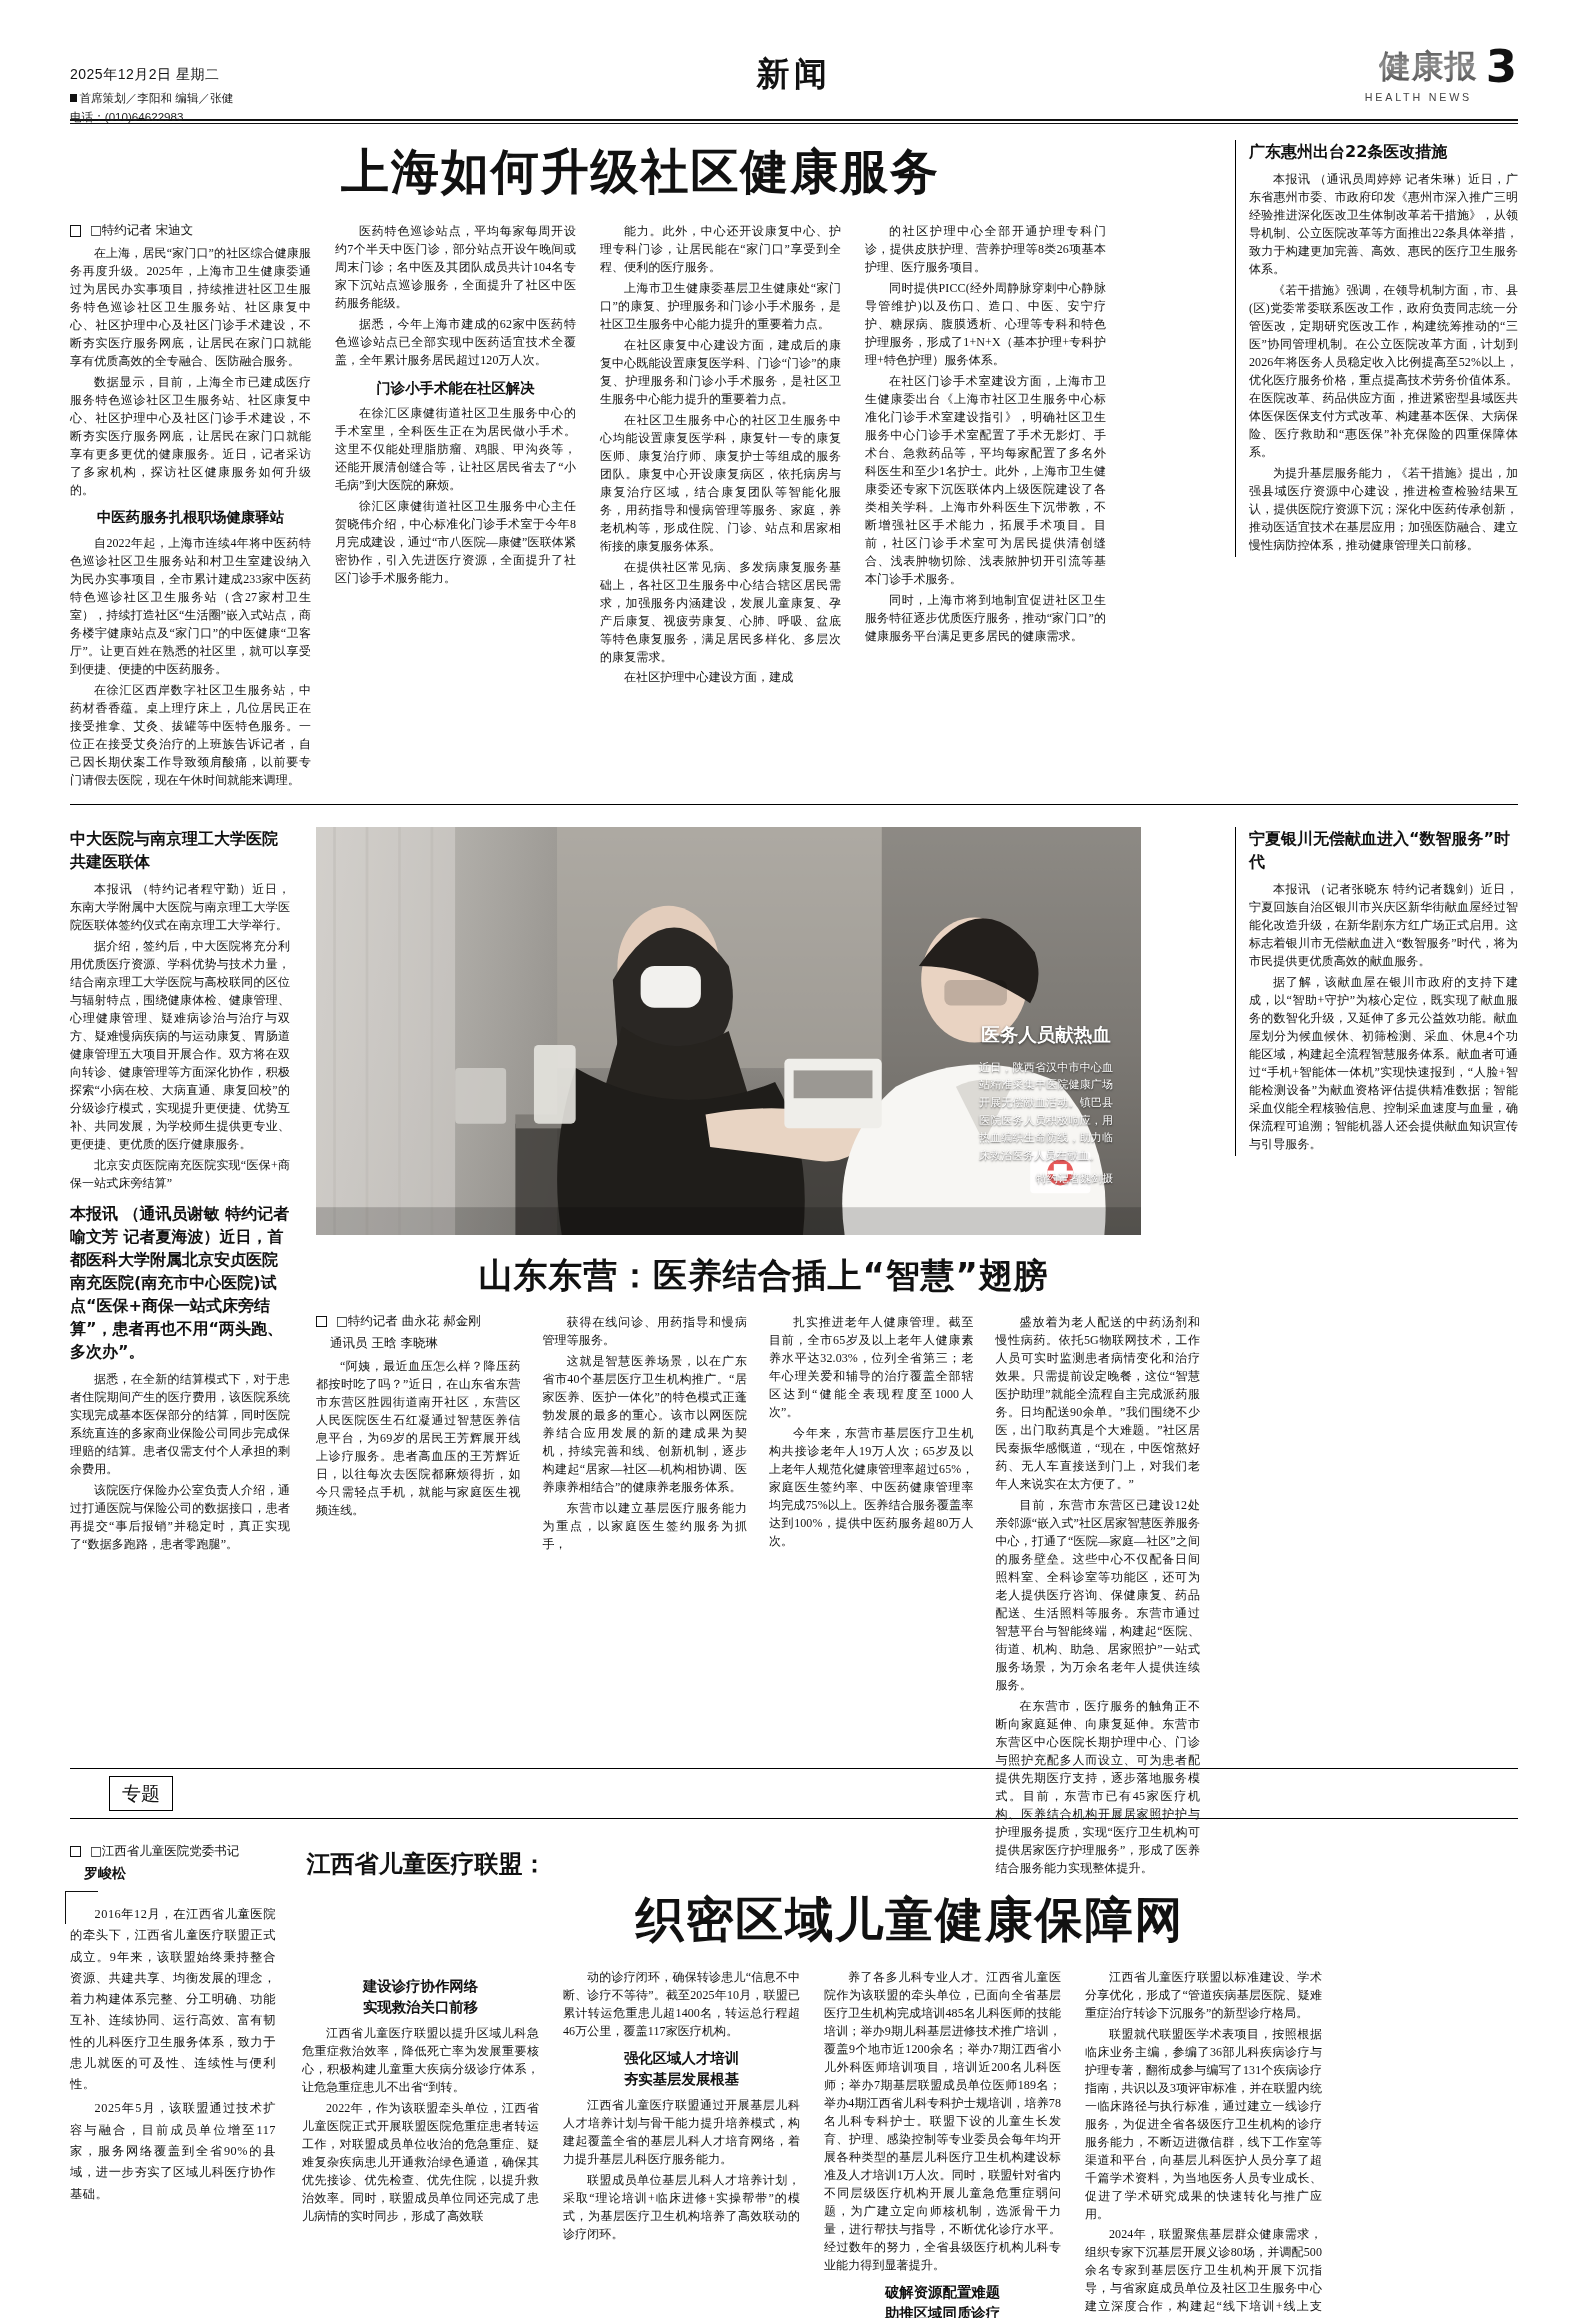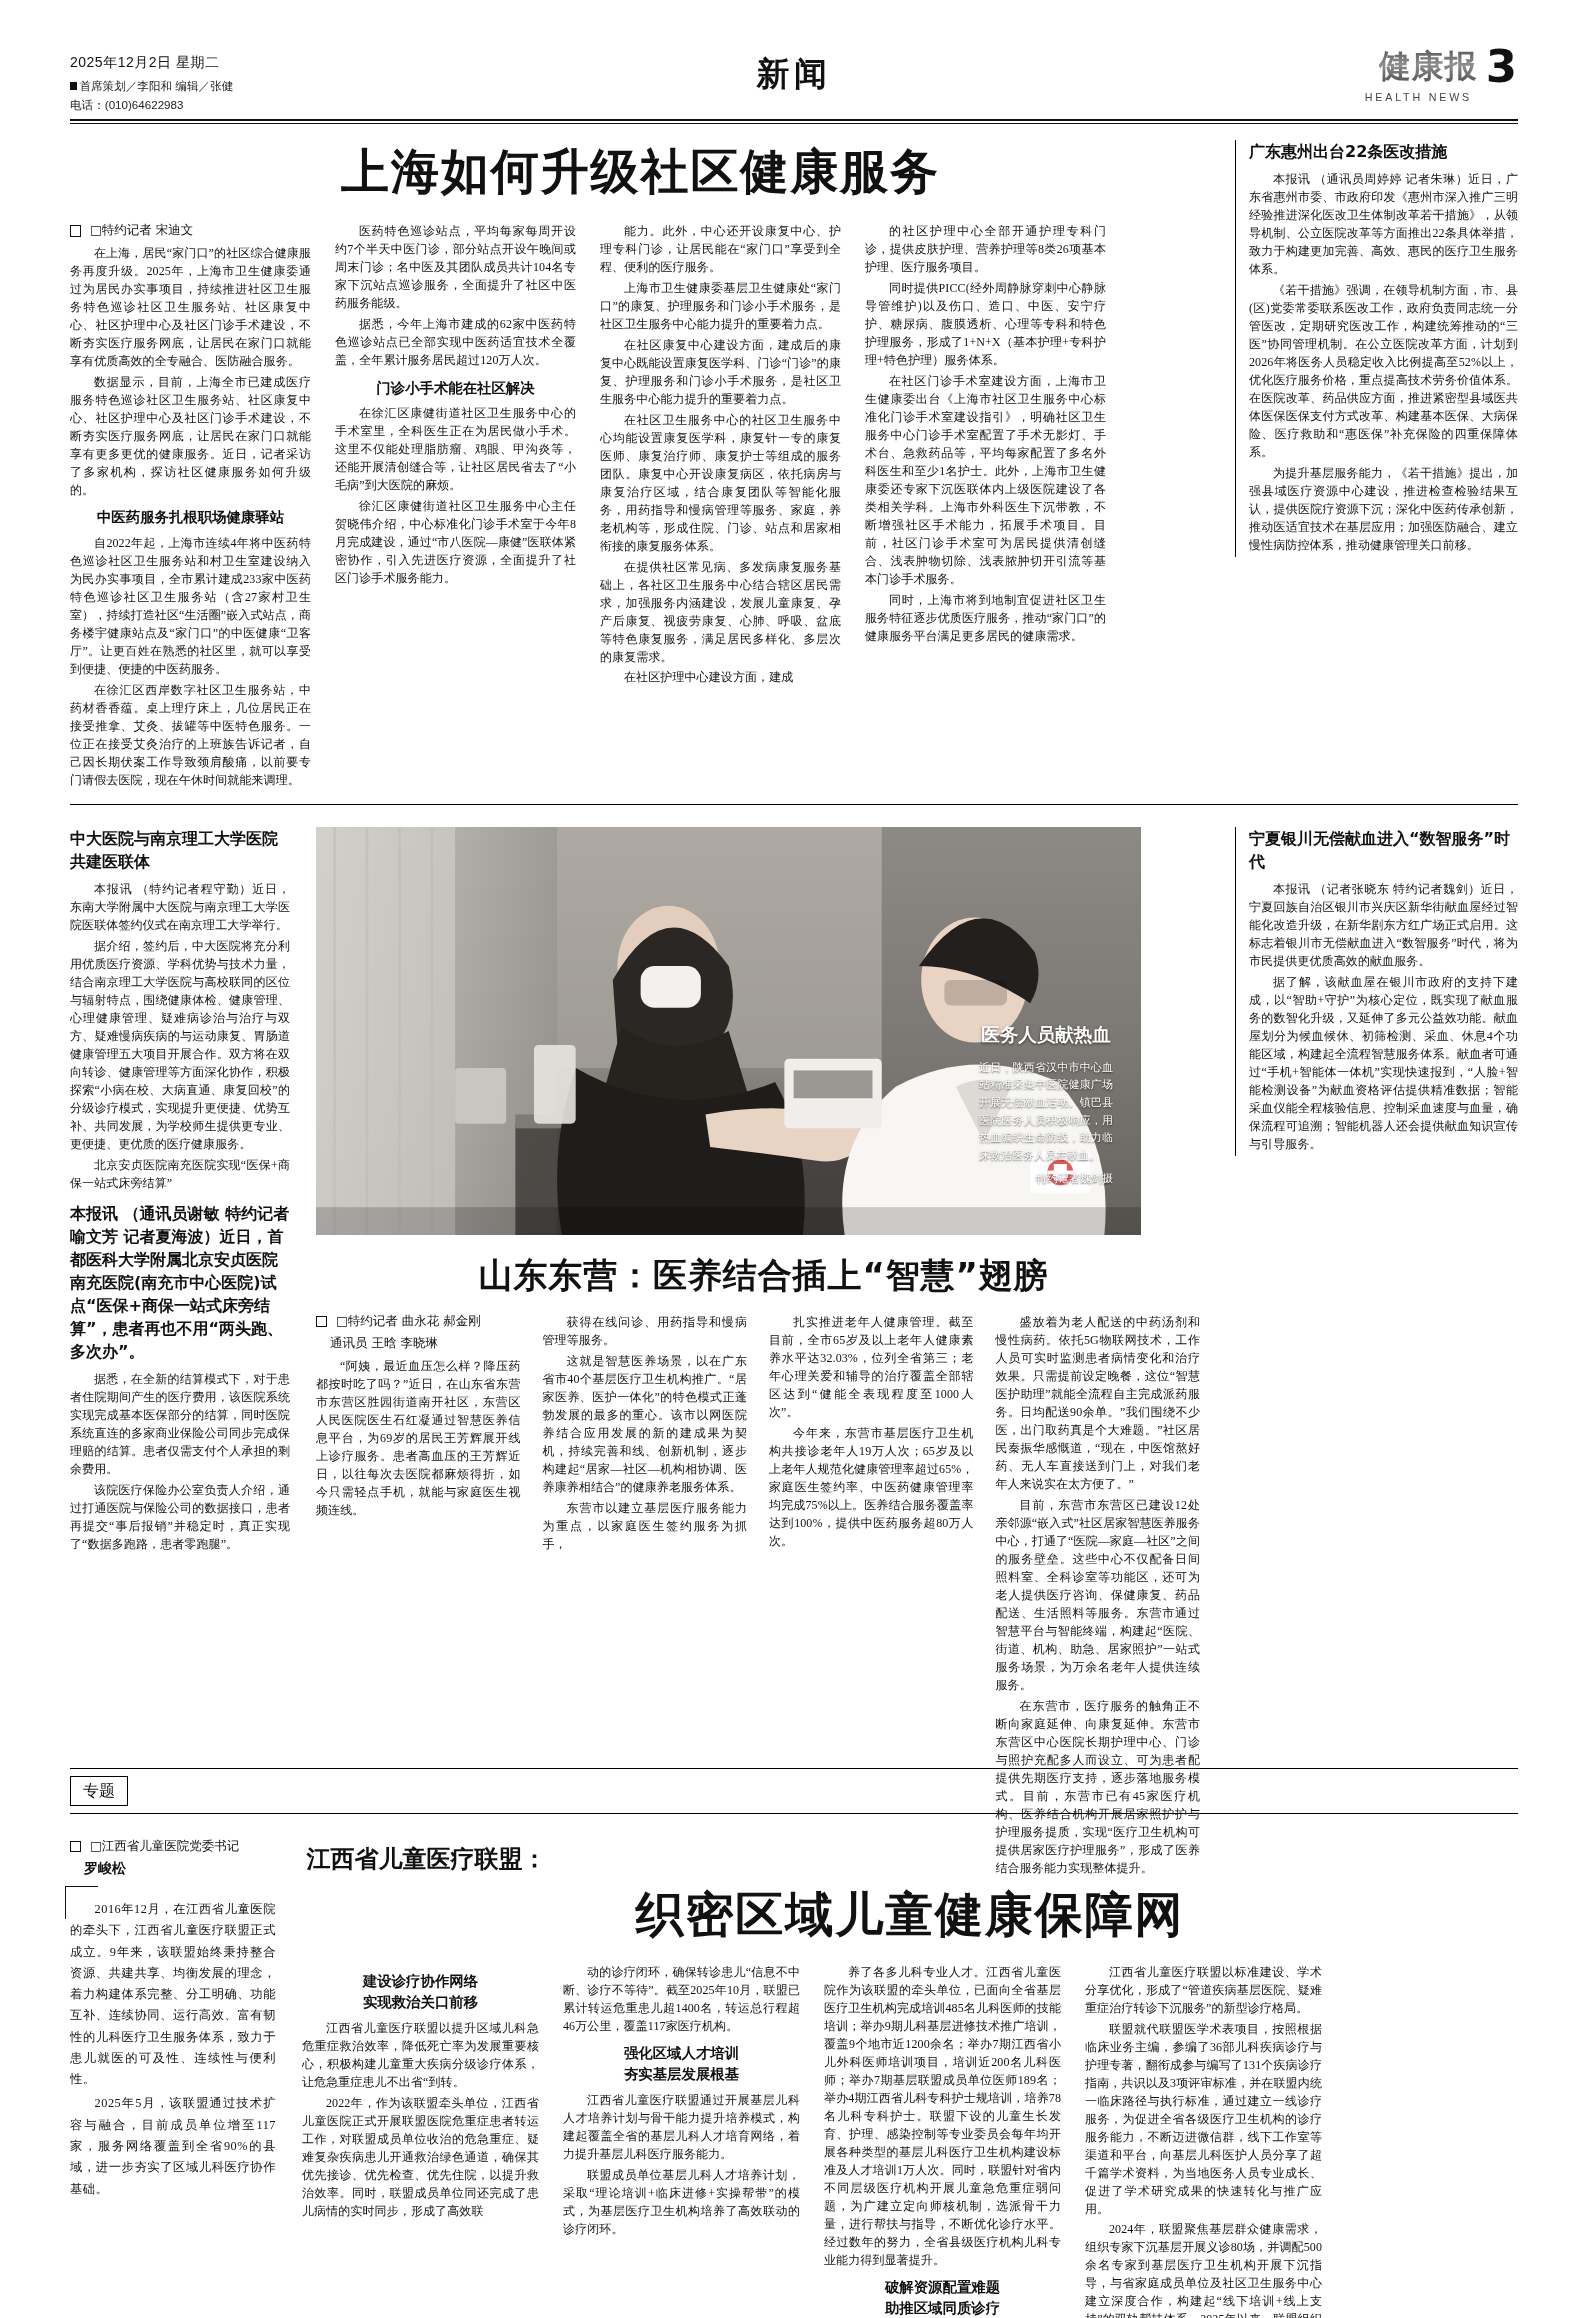--- a/index.html
+++ b/index.html
@@ -7,21 +7,21 @@
     width:1587px;height:2345px;
     font-family:"Liberation Serif", serif;
     color:#111;
     -webkit-font-smoothing:antialiased;
   }
   .page{position:relative;width:1587px;height:2345px;padding:0;box-sizing:border-box;}
   .inner{position:absolute;left:70px;top:45px;width:1448px;}
 
   
   .masthead{position:relative;height:70px;}
-  .mh-left{position:absolute;left:0;top:9px;width:352px;}
+  .mh-left{position:absolute;left:0;top:21px;width:352px;}
   .mh-date{font-size:14px;letter-spacing:0.5px;color:#111;font-family:"Liberation Sans",sans-serif;}
   .mh-credit{margin-top:6.5px;font-size:11.6px;color:#222;font-family:Liberation Sans, sans-serif;display:flex;align-items:center;gap:2px;}
   .sqr{display:inline-block;width:7.4px;height:7.4px;background:#111;}
   .mh-phone{margin-top:4.6px;font-size:11.6px;color:#222;font-family:"Liberation Sans",sans-serif;}
   .mh-title{position:absolute;left:0;right:0;top:6.5px;text-align:center;font-size:33px;font-weight:bold;letter-spacing:4.6px;font-family:"DejaVu Sans",sans-serif;}
   .mh-right{position:absolute;right:1px;top:0;width:278px;text-align:right;}
   .logo-wrap{display:flex;align-items:center;justify-content:flex-end;gap:8.3px;}
   .logo-cn{font-size:32px;font-weight:bold;letter-spacing:0.9px;font-family:"DejaVu Sans",sans-serif;
      background:linear-gradient(180deg,#4a4a4a 0%,#8f8f8f 45%,#3d3d3d 100%);
      -webkit-background-clip:text;background-clip:text;color:transparent;}
@@ -60,21 +60,21 @@
   .pc-text{margin-top:11px;font-size:11px;line-height:17.6px;color:#fff;text-align:justify;text-shadow:0 0.5px 1.9px rgba(0,0,0,.7);}
   .pc-credit{margin-top:6.5px;font-size:11px;color:#fff;text-align:right;text-shadow:0 0.5px 1.9px rgba(0,0,0,.7);}
 
   .headline2{font-size:34px;font-weight:bold;text-align:center;letter-spacing:0.9px;
      font-family:"DejaVu Sans",sans-serif;margin:18.5px 0 14px 0;}
   .s2-sub-cols{display:flex;margin-top:4.6px;}
   .s2-sub-cols .body-col{width:224px;padding:0 11px;}
   .s2-sub-cols .body-col:first-child{padding-left:0;}
 
   
-  .topic-tag{display:inline-block;border:0.9px solid #000;padding:3.7px 12px;font-size:16px;font-family:"DejaVu Sans",sans-serif;}
+  .topic-tag{display:inline-block;border:0.9px solid #000;padding:3.7px 12px;font-size:19px;font-family:"DejaVu Sans",sans-serif;margin-left:39px;}
   .sec3{position:relative;margin-top:8.3px;}
   .s3-left{position:absolute;left:0;top:16px;width:218px;padding-right:12px;box-sizing:border-box;}
   .s3-quote{font-size:12.3px;line-height:21.3px;letter-spacing:0.5px;text-indent:2em;text-align:justify;}
   .s3-main{position:absolute;left:232px;top:20.4px;width:1216px;}
   .headline3-sm{font-size:24px;font-weight:bold;font-family:"DejaVu Sans",sans-serif;margin-left:4.6px;}
   .headline3{font-size:48px;font-weight:bold;text-align:center;letter-spacing:1.9px;font-family:"DejaVu Sans",sans-serif;margin:8.3px 0 16px 0;}
   .s3-cols{display:flex;}
   .s3-cols .body-col{width:237px;padding:0 12px;}
   .s3-cols .body-col:first-child{padding-left:0;}
   .deco-bracket{position:absolute;left:-1.9px;top:29px;width:32px;height:32px;border-left:1.9px solid #111;border-top:1.9px solid #111;}

